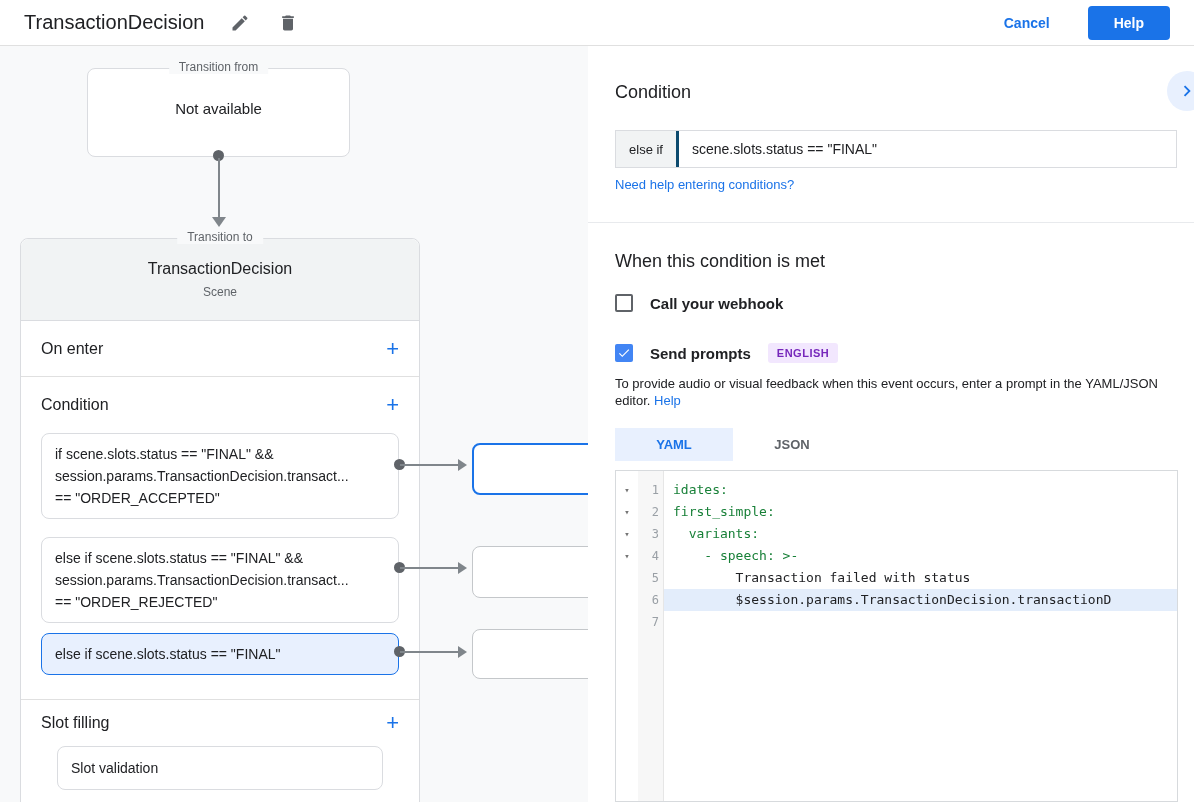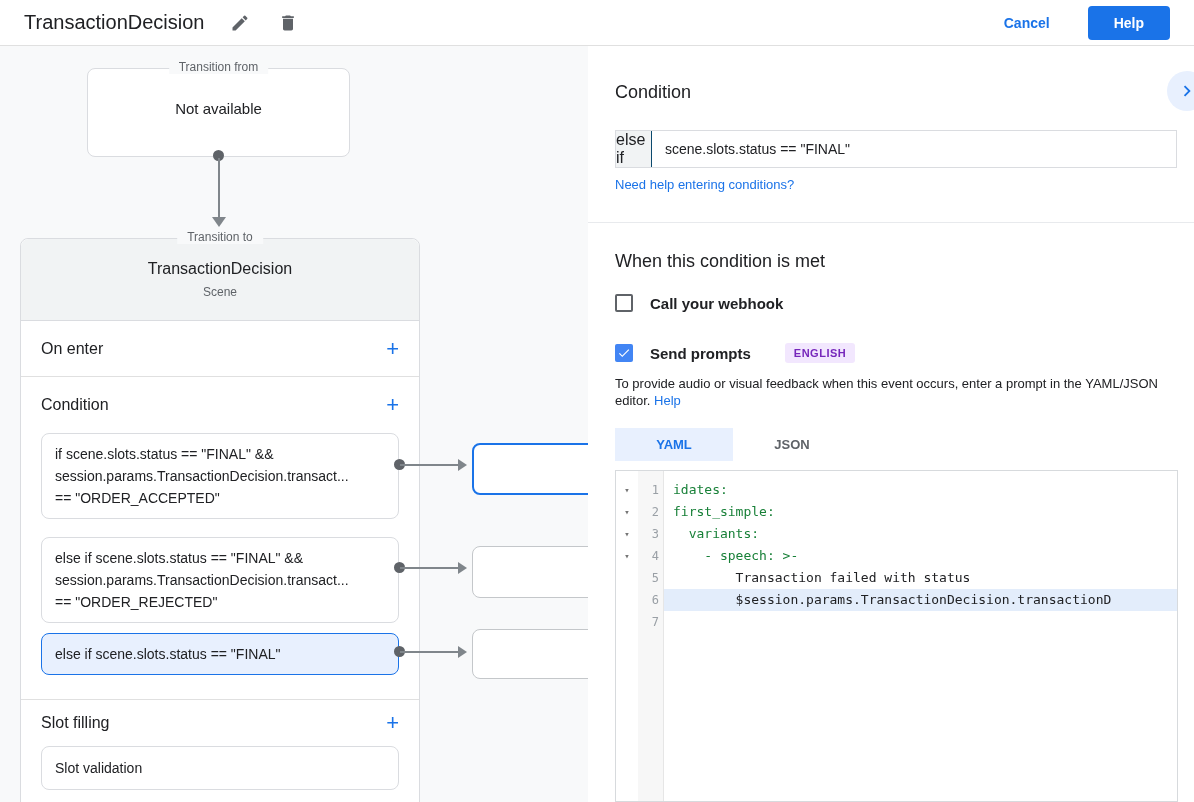--- a/index.html
+++ b/index.html
@@ -43,21 +43,21 @@
   .row-label { font-size:16px; color:#202124; flex:1; }
   .plus { color:#1a73e8; font-size:22px; font-weight:400; line-height:20px; cursor:pointer; }
 
   .cond-box { margin:0 20px 18px 20px; border:1px solid #dadce0; border-radius:8px; background:#fff;
               padding:9px 13px; font-size:14px; line-height:22px; color:#202124; cursor:pointer; }
   .cond-box.selected { background:#e8f0fe; border:1px solid #1a73e8; margin-bottom:24px; }
   .cond-box.mid { margin-bottom:10px; }
   .cond-line { white-space:nowrap; overflow:hidden; }
   .section-sep { border-top:1px solid #e0e0e0; }
   .slot-head { height:46px; display:flex; align-items:center; padding:0 20px; }
-  .slot-box { margin:0 20px; border:1px solid #dadce0; border-radius:8px; background:#fff;
+  .slot-box { margin:0 36px; border:1px solid #dadce0; border-radius:8px; background:#fff;
               padding:13px 13px; font-size:14px; color:#202124; cursor:pointer; }
 
   .hdot { position:absolute; width:11px; height:11px; border-radius:50%; background:#5f6368; left:394px; }
   .hline { position:absolute; left:400px; width:58px; height:2px; background:#80868b; }
   .harrow { position:absolute; left:458px; width:0; height:0;
             border-top:6px solid transparent; border-bottom:6px solid transparent; border-left:9px solid #80868b; }
   .target-box { position:absolute; left:472px; width:140px; background:#fff; border-radius:8px; cursor:pointer; }
   .tb1 { top:397px; height:52px; border:2px solid #1a73e8; }
   .tb2 { top:500px; height:52px; border:1px solid #c4c7ca; }
   .tb3 { top:583px; height:50px; border:1px solid #c4c7ca; }
@@ -65,37 +65,37 @@
   
   .panel { position:absolute; left:588px; top:46px; width:606px; height:756px; background:#fff; overflow:hidden; }
   .p-heading { position:absolute; left:27px; font-size:18px; color:#202124; }
   .h-cond { top:36px; }
   .chevron-btn { position:absolute; left:579px; top:25px; width:40px; height:40px; border-radius:50%;
                  background:#e8f0fe; display:flex; align-items:center; justify-content:center; cursor:pointer; }
   .chevron-btn svg { width:22px; height:22px; fill:#1a73e8; }
 
   .cond-input { position:absolute; left:27px; top:84px; width:562px; height:38px; border:1px solid #dadce0;
                 display:flex; align-items:stretch; background:#fff; }
-  .cond-prefix { width:36px; background:#f1f3f4; border-right:1px solid #0c4a6e; display:flex;
-                 align-items:center; justify-content:center; font-size:16px; color:#202124; }
+  .cond-prefix { width:63px; background:#f1f3f4; border-right:3px solid #0c4a6e; display:flex;
+                 align-items:center; justify-content:center; font-size:13px; color:#202124; }
   .cond-value { flex:1; border:none; outline:none; font-size:14px; color:#202124; padding:0 13px;
                 font-family:"Liberation Sans", sans-serif; background:#fff; }
   .help-link { position:absolute; left:27px; top:131px; font-size:13px; color:#1a73e8; text-decoration:none; cursor:pointer; }
   .p-divider { position:absolute; left:0; top:176px; width:606px; height:1px; background:#e8eaed; }
   .h-when { top:205px;text-align:center; }
 
   .chk-row { position:absolute; left:27px; display:flex; align-items:center; }
   .r-webhook { top:248px; }
   .r-prompts { top:297px; }
   .chk { width:18px; height:18px; border-radius:2px; flex:none; cursor:pointer; }
   .chk.off { border:2px solid #5f6368; background:#fff; }
   .chk.on { background:#4285f4; display:flex; align-items:center; justify-content:center; }
   .chk.on svg { width:14px; height:14px; fill:#fff; }
   .chk-label { margin-left:17px; font-size:15px; font-weight:700; color:#202124; }
-  .lang-badge { margin-left:34px; background:#f2e7fe; color:#7627bb; font-size:11px; font-weight:700;
+  .lang-badge { margin-left:17px; background:#f2e7fe; color:#7627bb; font-size:11px; font-weight:700;
                 letter-spacing:.5px; padding:4px 9px; border-radius:3px; }
 
   .hint { position:absolute; left:27px; top:329px; width:556px; font-size:13px; line-height:17px; color:#202124; }
   .hint a { color:#1a73e8; text-decoration:none; cursor:pointer; }
 
   .tab-bar { position:absolute; left:27px; top:382px; display:flex; }
   .tab { width:118px; height:33px; display:flex; align-items:center; justify-content:center;
          font-size:13px; font-weight:700; color:#5f6368; cursor:pointer; }
   .tab.active { background:#e8f0fe; color:#1a73e8; }
 

